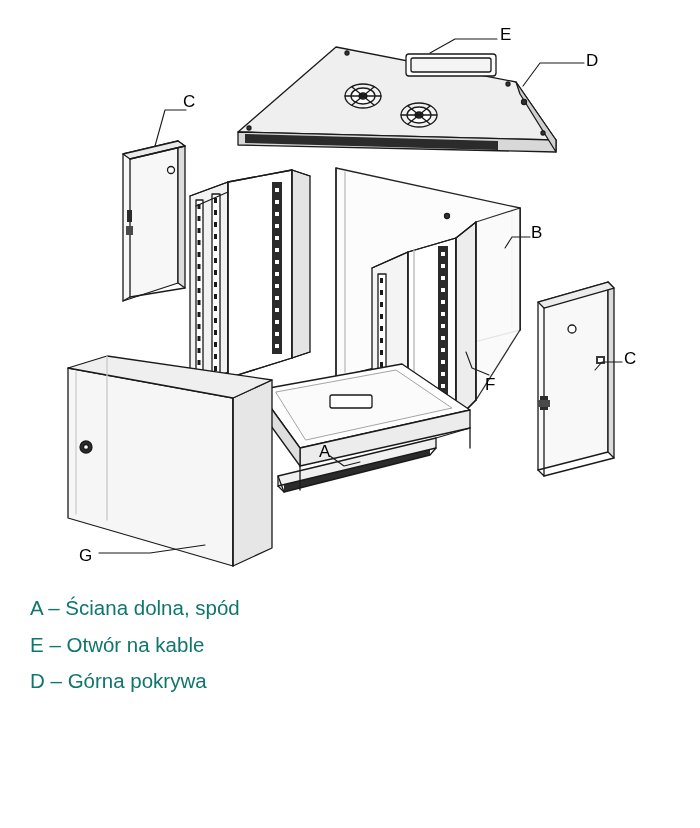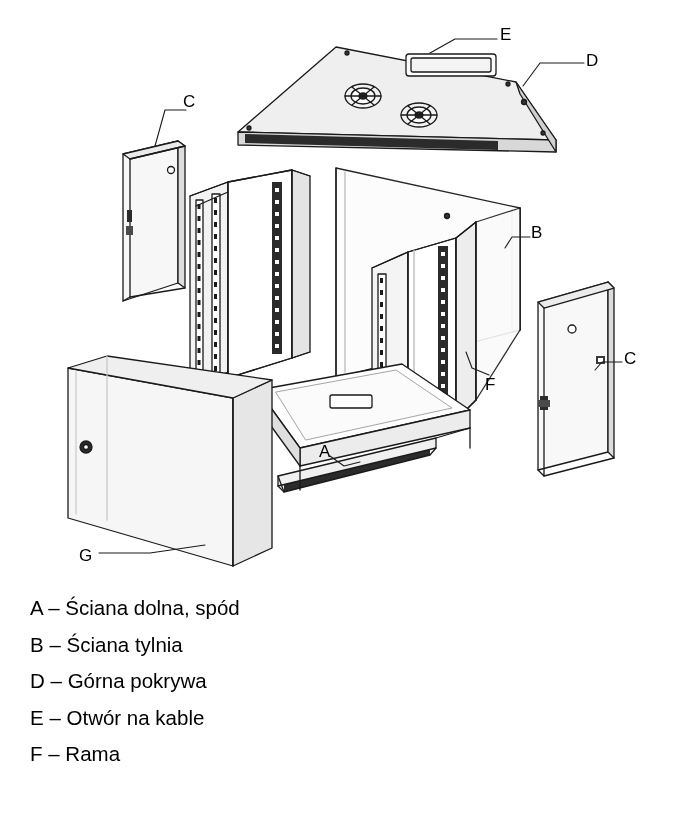--- a/index.html
+++ b/index.html
@@ -39,21 +39,21 @@
   }
   #legend {
     position: absolute;
     left: 30px;
     top: 598px;
     width: 640px;
   }
   .legend-row {
     font-family: "Liberation Sans", sans-serif;
     font-size: 20.5px;
-    color: #000000;
+    color: #0f766e;
     line-height: 1;
     margin-bottom: 16px;
     white-space: nowrap;
   }
   .legend-key {
     display: inline;
   }
   .legend-dash {
     display: inline;
   }
@@ -324,34 +324,24 @@
     <div class="callout-label" style="left:79px; top:547px;">G</div>
   </div>
 
   <div id="legend">
     <div class="legend-row">
       <span class="legend-key">A</span>
       <span class="legend-dash"> – </span>
       <span class="legend-text">Ściana dolna, spód</span>
     </div>
     <div class="legend-row">
-      <span class="legend-key">B</span>
+      <span class="legend-key">E</span>
       <span class="legend-dash"> – </span>
-      <span class="legend-text">Ściana tylnia</span>
+      <span class="legend-text">Otwór na kable</span>
     </div>
     <div class="legend-row">
       <span class="legend-key">D</span>
       <span class="legend-dash"> – </span>
       <span class="legend-text">Górna pokrywa</span>
     </div>
-    <div class="legend-row">
-      <span class="legend-key">E</span>
-      <span class="legend-dash"> – </span>
-      <span class="legend-text">Otwór na kable</span>
-    </div>
-    <div class="legend-row">
-      <span class="legend-key">F</span>
-      <span class="legend-dash"> – </span>
-      <span class="legend-text">Rama</span>
-    </div>
   </div>
 
 </div>
 
 </body></html>

